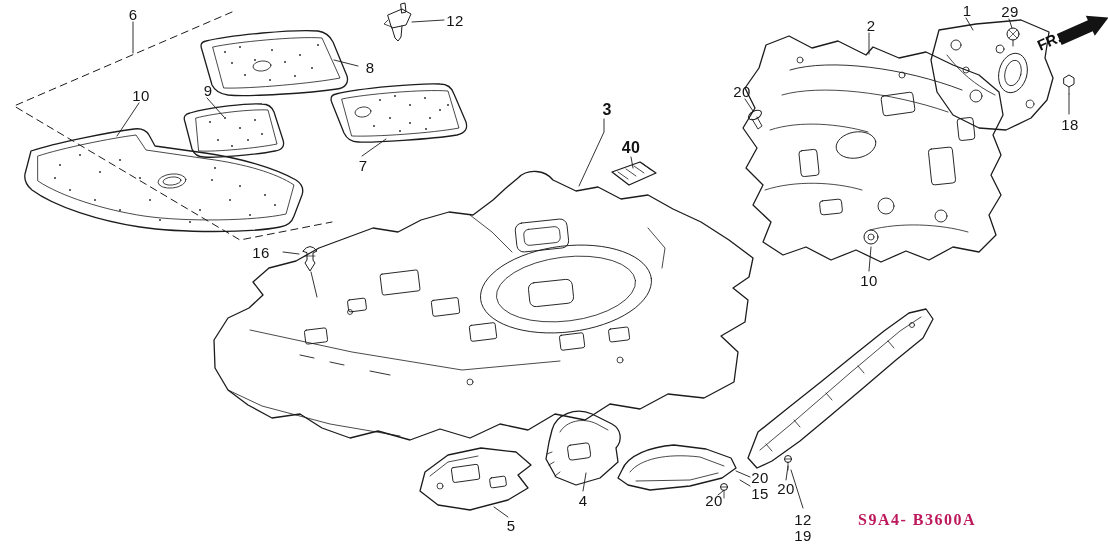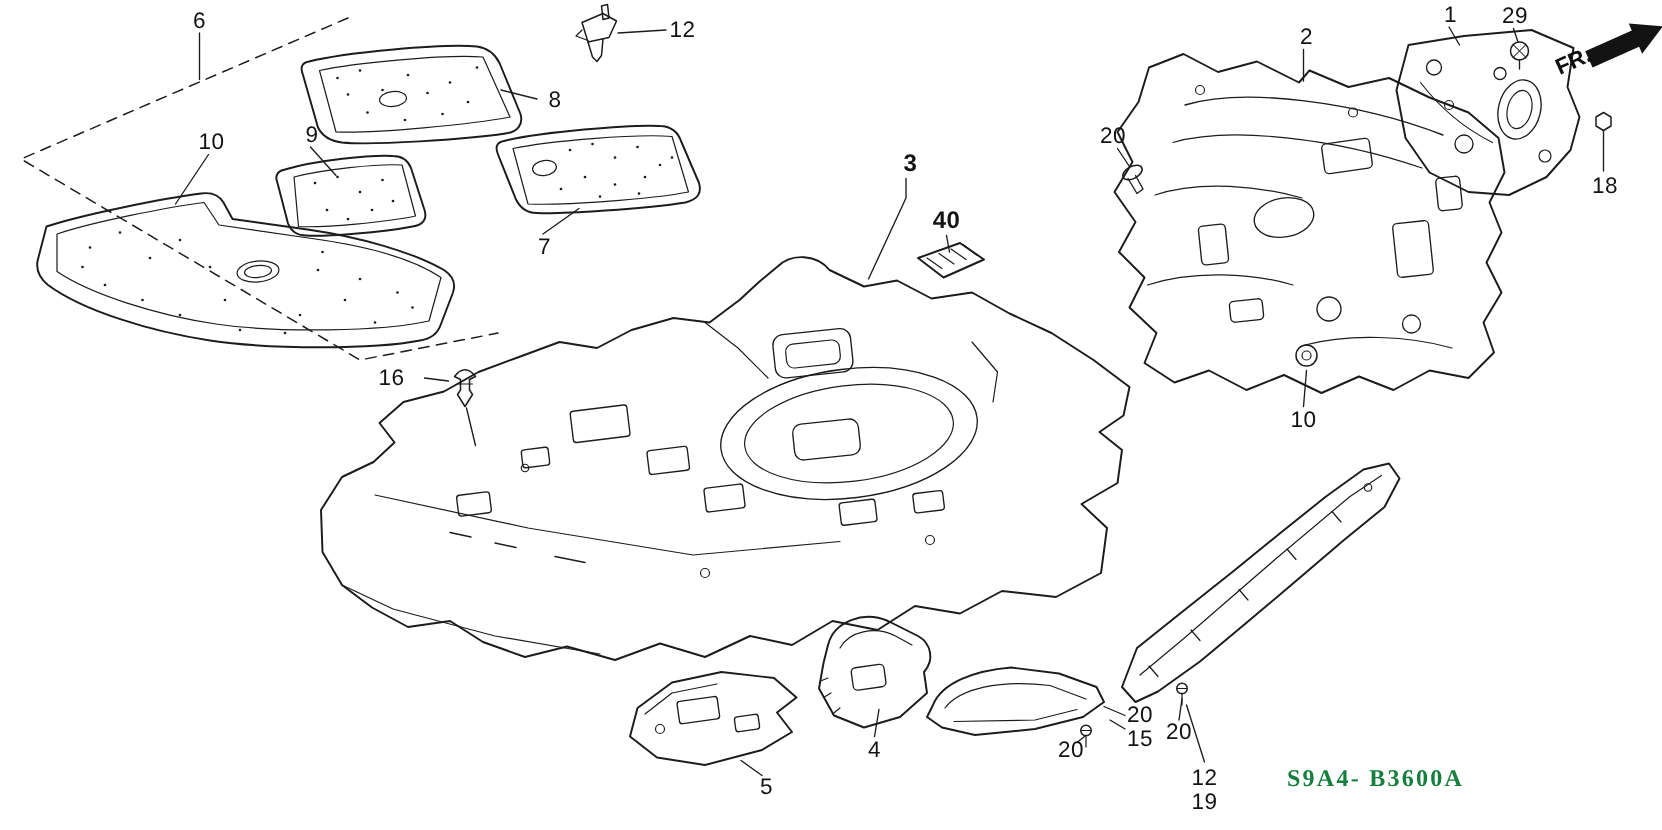--- a/index.html
+++ b/index.html
@@ -10,21 +10,21 @@
   .art{position:absolute;left:0;top:0;}
   .callout{
     position:absolute;transform:translate(-50%,-50%);
     font-size:15px;font-weight:400;color:#131313;letter-spacing:.3px;
     user-select:none;cursor:default;line-height:1;
   }
   .callout.em{font-weight:700;font-size:16px;}
   .part-code{
     position:absolute;left:858px;top:512px;
     font-family:"Liberation Serif",serif;font-size:16px;font-weight:600;
-    letter-spacing:1.5px;color:#15803d;line-height:1;
+    letter-spacing:1.5px;color:#be185d;line-height:1;
   }
   .fr-label{
     position:absolute;left:1049px;top:41px;
     transform:translate(-50%,-50%) rotate(-24deg);
     font-weight:700;font-size:15px;color:#0d0d0d;line-height:1;
   }
 </style>
 </head>
 <body>
 

